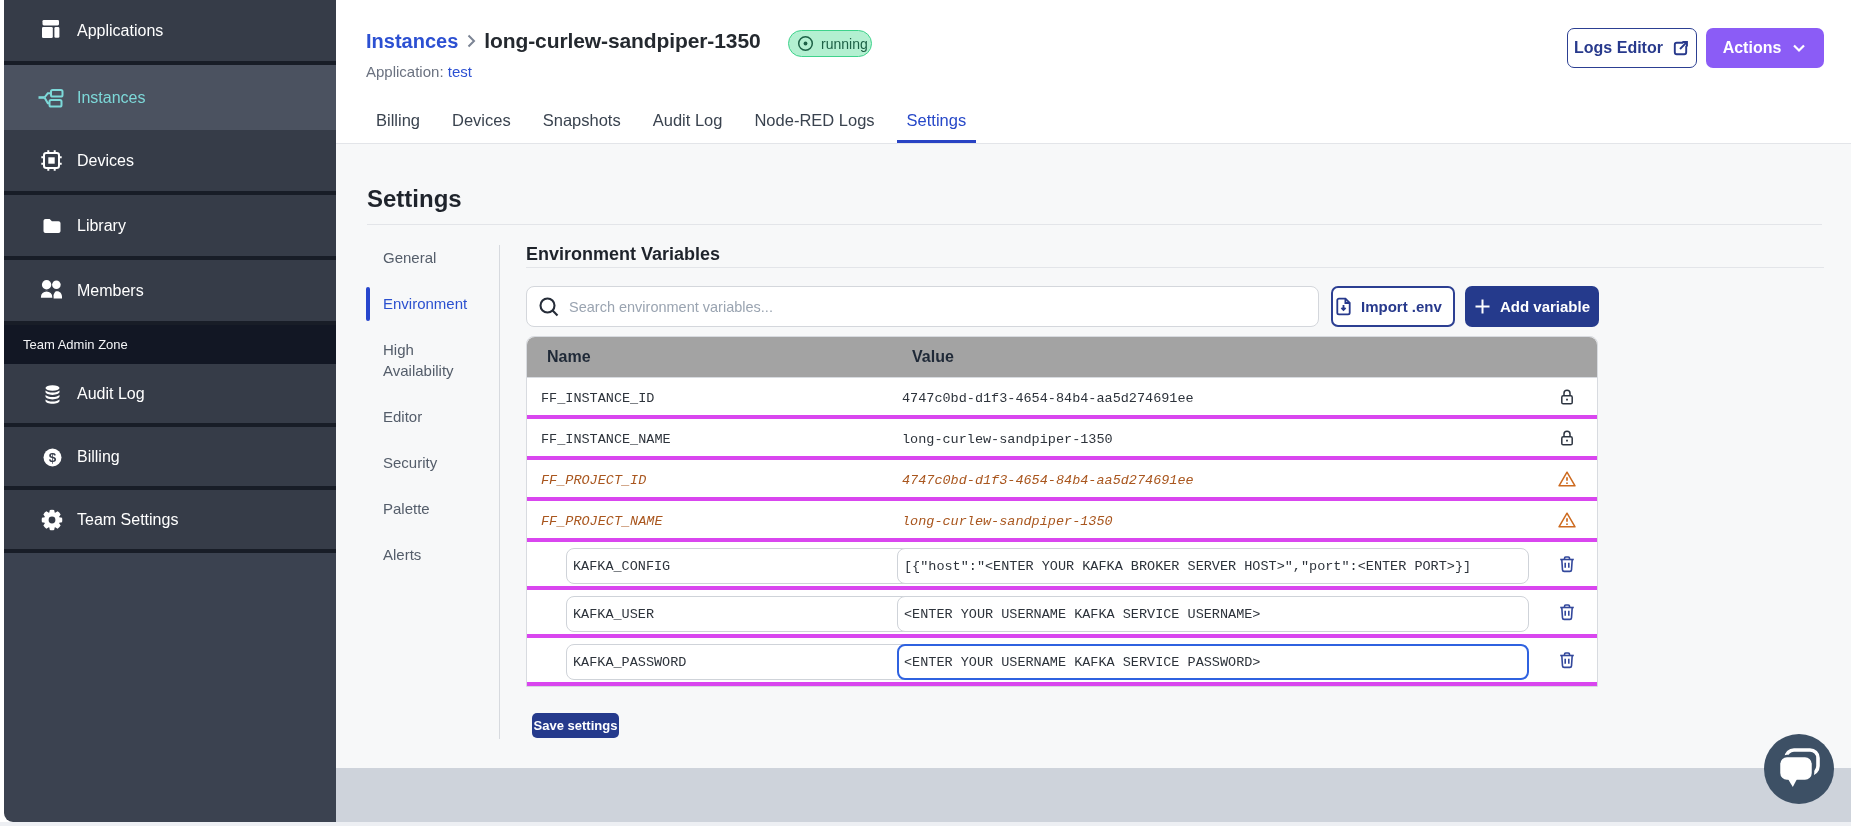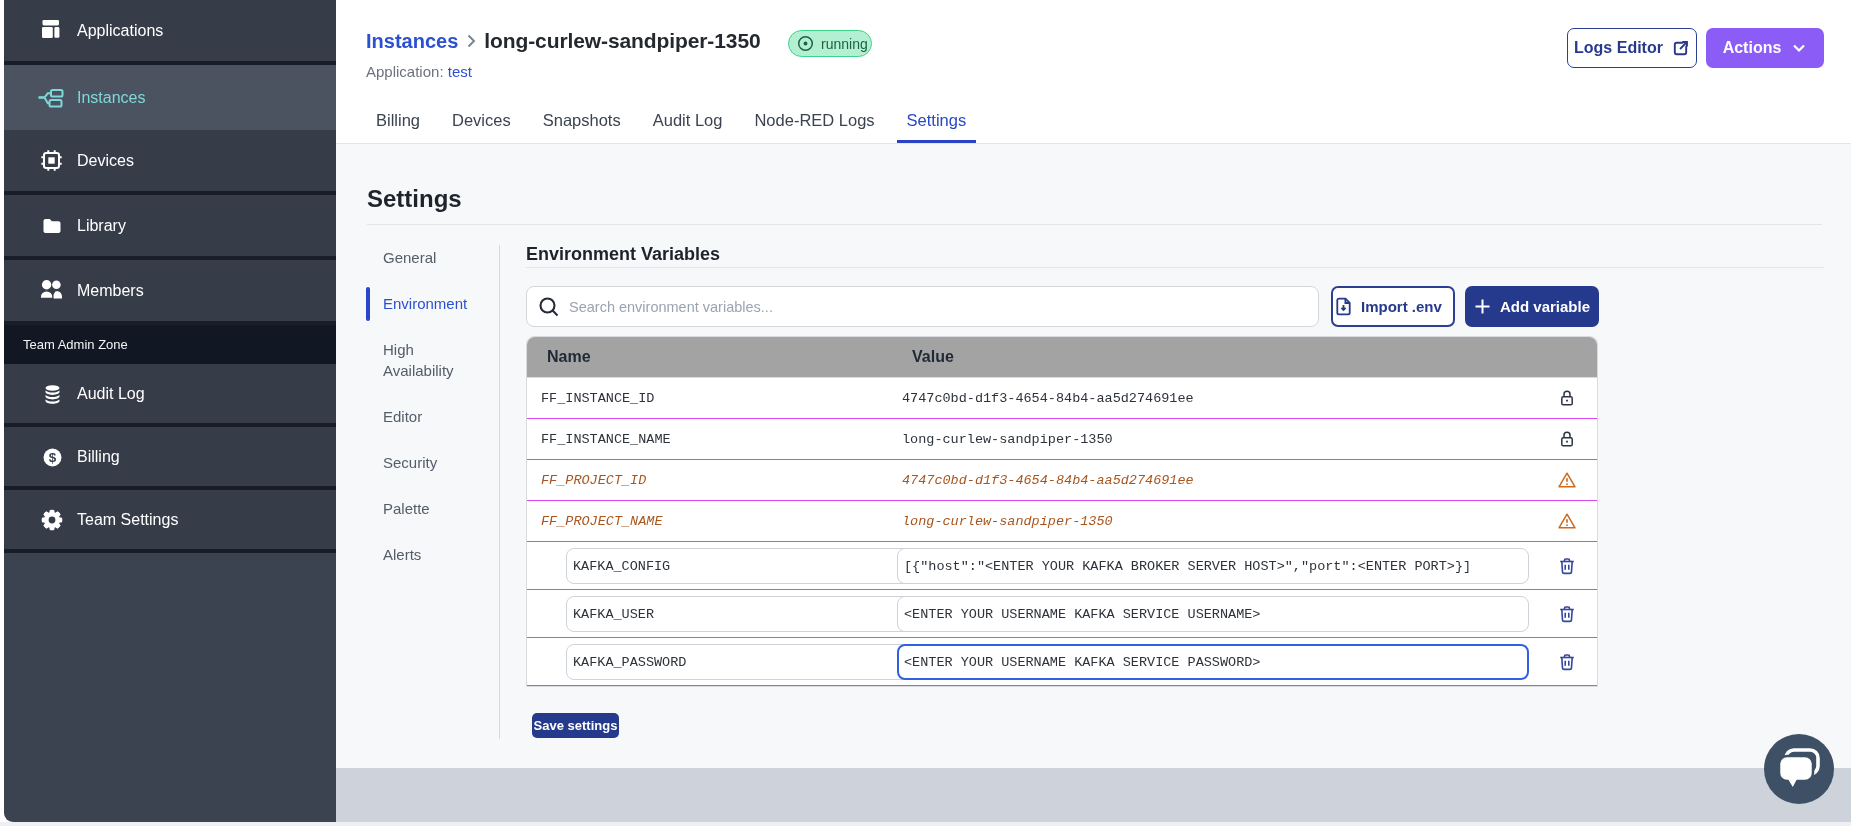--- a/index.html
+++ b/index.html
@@ -68,21 +68,21 @@
     border-radius:7px; color:#fff; font-weight:bold; font-size:15px;
     display:flex; align-items:center; justify-content:center; }
 
   
   #tbl { position:absolute; left:0; top:92px; width:1072px; background:#fff;
     border:1px solid #d8dbe0; border-radius:8px 8px 0 0; }
   #thead { height:41px; background:#a3a3a3; border-bottom:1px solid #d8dbe0; border-radius:8px 8px 0 0;
     position:relative; font-size:16px; font-weight:bold; color:#1f2937; }
   #thead .c1 { position:absolute; left:20px; top:11px; }
   #thead .c2 { position:absolute; left:377px; top:11px;margin-left:8px; }
-  .trow { position:relative; border-bottom:1px solid #d946ef;
+  .trow { position:relative; border-bottom:4px solid #d946ef;
     font-family:"Liberation Mono", monospace; font-size:13.5px; color:#2d333b; }
   .trow.txt { height:41px; }
   .trow.inp { height:48px; }
   .trow .n { position:absolute; left:14px; top:13px; }
   .trow .v { position:absolute; left:375px; top:13px; }
   .trow.warn { color:#a9561e; font-style:italic; }
   .trow .icon { position:absolute; left:1030px; top:50%; margin-top:-10px; width:20px; height:20px; }
   .ibox { position:absolute; top:6px; height:36px; background:#fff; border:1px solid #cfd3d9;
     border-radius:8px; }
   .ibox.nb { left:7px; width:355px;margin-left:32px; }

